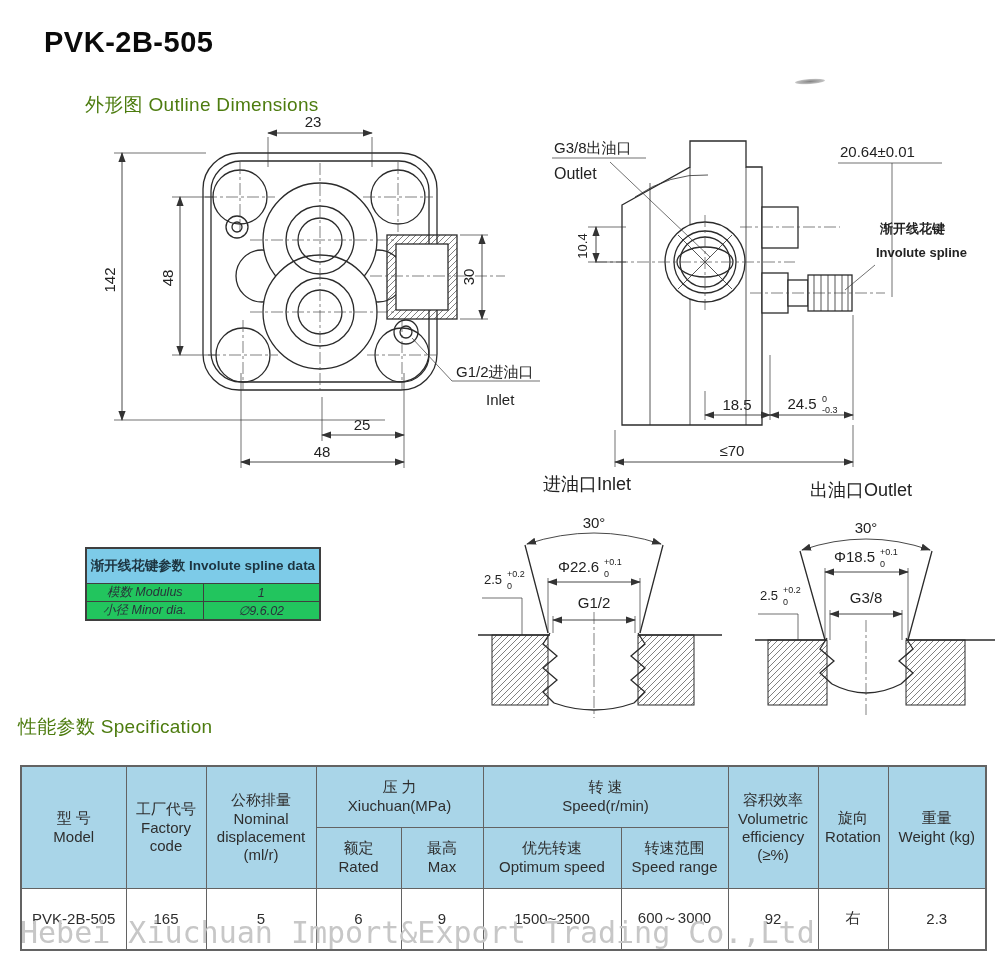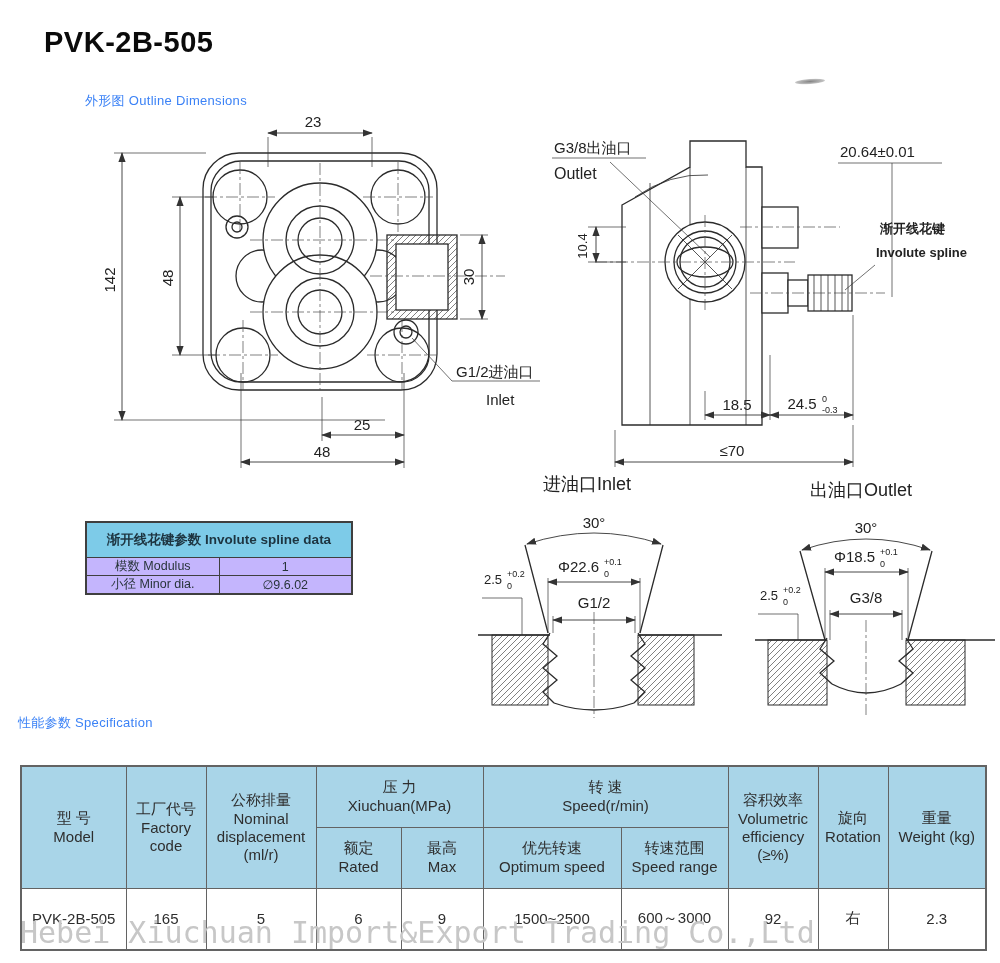--- a/index.html
+++ b/index.html
@@ -2,40 +2,40 @@
 <html><head>
 <meta charset="utf-8">
 <style>
   html,body{margin:0;padding:0;}
   body{
     width:1000px;height:963px;position:relative;background:#ffffff;
     font-family:"Liberation Sans", sans-serif;color:#222;overflow:hidden;
   }
   .abs{position:absolute;}
   #page-title{left:44px;top:26px;font-size:29px;font-weight:bold;color:#0a0a0a;letter-spacing:.5px;}
-  .section-heading{font-size:13px;color:#3b82f6;letter-spacing:.3px;}
+  .section-heading{font-size:19px;color:#4d7c0f;letter-spacing:.3px;}
   #outline-heading{left:85px;top:92px;}
   #spec-heading{left:18px;top:714px;}
   svg{position:absolute;overflow:visible;}
   svg text{fill:#222;font-family:"Liberation Sans",sans-serif;}
   .obj{fill:#fff;stroke:#2b2b2b;stroke-width:1.3;}
   .objn{fill:none;stroke:#2b2b2b;stroke-width:1.3;}
   .thin{fill:none;stroke:#2b2b2b;stroke-width:.8;}
   .cl{fill:none;stroke:#4a4a4a;stroke-width:.7;stroke-dasharray:12 3 3 3;}
   .dim{fill:none;stroke:#333;stroke-width:.9;}
   .ext{fill:none;stroke:#333;stroke-width:.7;}
   .dtext{font-size:15px;}
   .dtext-s{font-size:13px;}
   .tol{font-size:9px;}
   
-  #spline-table{left:85px;top:521px;width:268px;border-collapse:collapse;table-layout:fixed;
+  #spline-table{left:85px;top:547px;width:236px;border-collapse:collapse;table-layout:fixed;
     border:2px solid #3f3f3f;font-size:12.5px;color:#28343a;}
   #spline-table th,#spline-table td{border:1px solid #3f3f3f;text-align:center;padding:0;}
   #spline-table th{background:#7dcbe8;height:34px;font-size:13.5px;font-weight:600;color:#1d3440;}
-  #spline-table td{height:17px;background:#c4b5fd;}
+  #spline-table td{height:17px;background:#22c55e;font-style:italic;}
   #spline-table td:first-child{width:152px;}
   
   #spec-table{left:20px;top:765px;width:965px;border-collapse:collapse;table-layout:fixed;
     border:2px solid #636363;font-size:15px;color:#2e2e2e;}
   #spec-table th,#spec-table td{border:1px solid #636363;text-align:center;vertical-align:middle;
     padding:2px 1px;font-weight:normal;}
   #spec-table thead th{background:#a9d5e8;}
   #spec-table thead tr{height:61px;}
   #spec-table tbody tr{height:62px;}
   #spec-table tbody td{background:#fff;}

